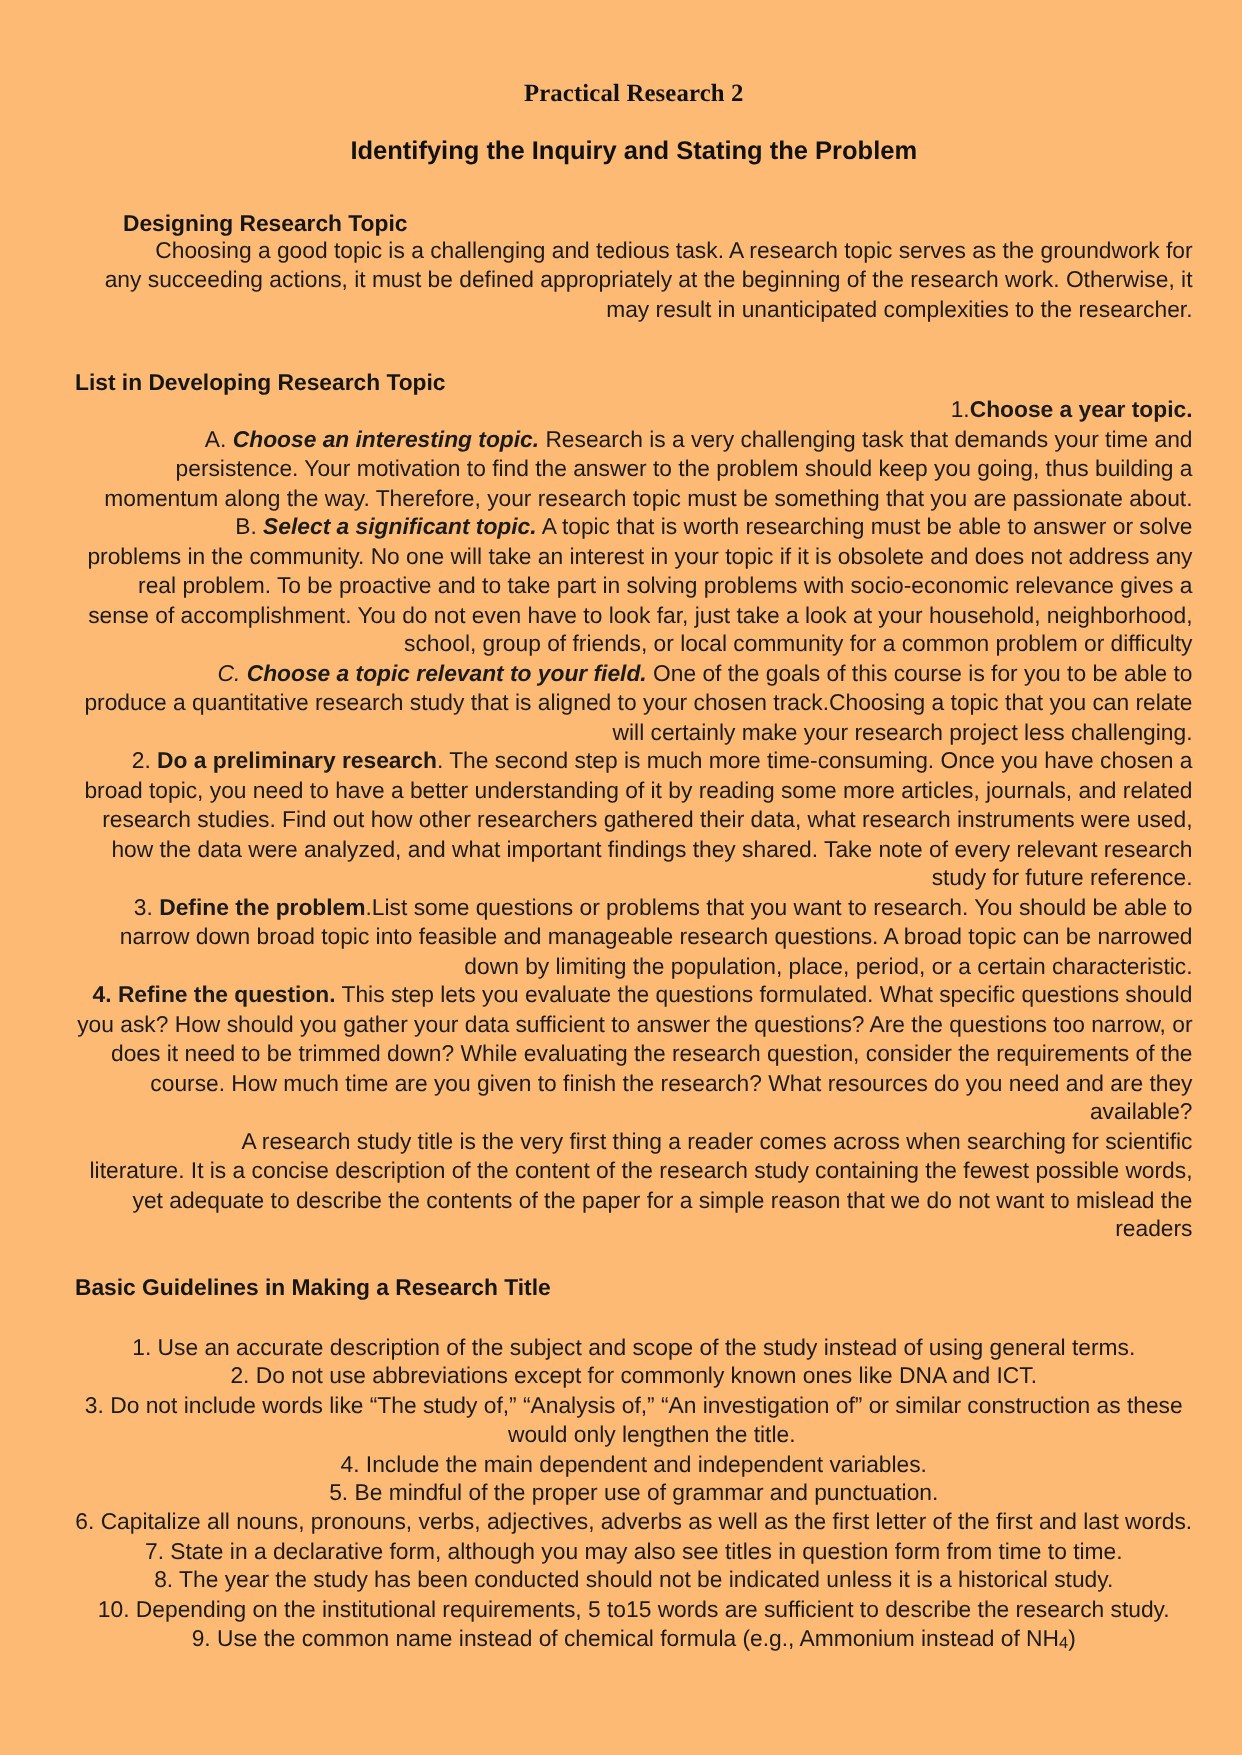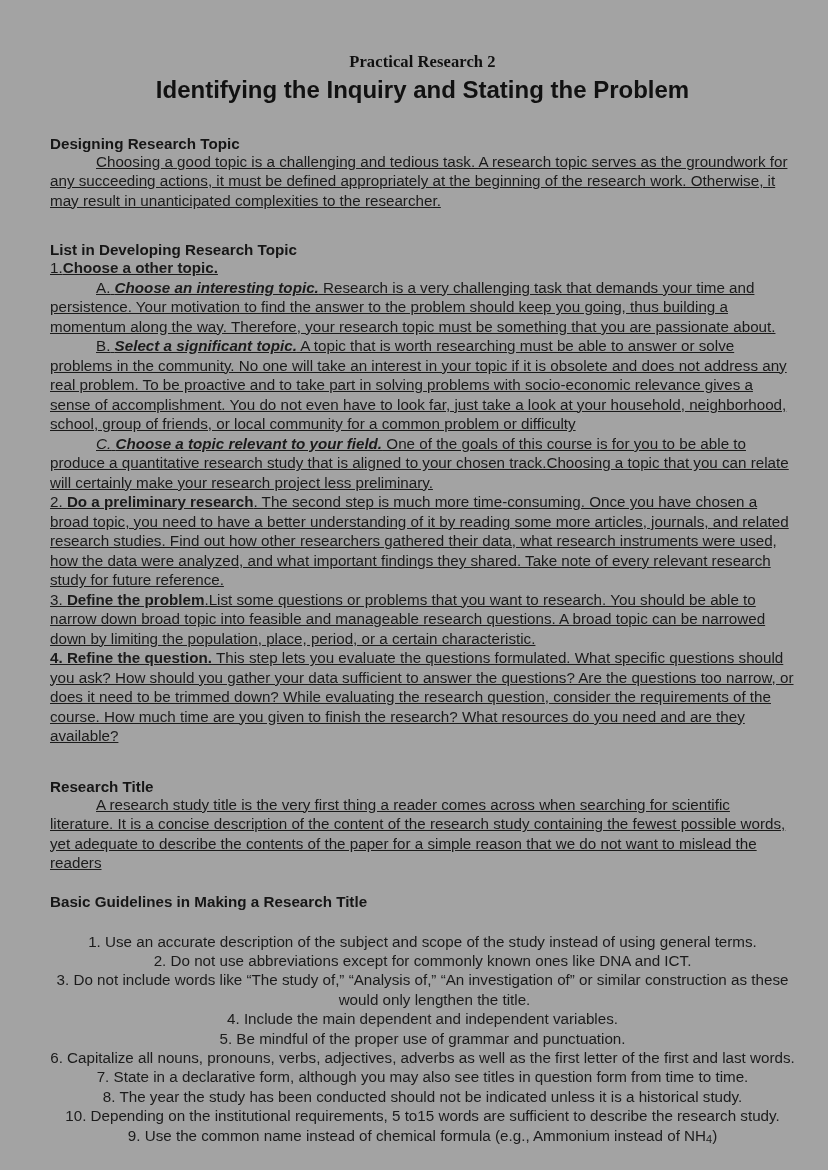--- a/index.html
+++ b/index.html
@@ -11,62 +11,61 @@
     width: 828px;
     height: 1170px;
     font-family: "Liberation Sans", sans-serif;
     color: #1a1a1a;
     overflow: hidden;
   }
   .page {
     position: relative;
     width: 828px;
     height: 1170px;
-    background: #a3a3a3;
+    background: #fdba74;
     box-sizing: border-box;
     padding: 0 33px 0 50px;
   }
   .title-block {
     padding-top: 52px;
     text-align: center;
   }
   .doc-title {
     font-family: "Liberation Serif", serif;
     font-weight: bold;
     font-size: 16.5px;
     letter-spacing: 0.1px;
     line-height: 1.25;
     color: #111;
   }
   .doc-subtitle {
     font-family: "Liberation Sans", sans-serif;
     font-weight: bold;
-    font-size: 24px;
+    font-size: 17px;
     line-height: 1.25;
-    margin-top: 2px;
+    margin-top: 17px;
     color: #111;
   }
   .section-heading {
     font-weight: bold;
     font-size: 15.2px;
     color: #161616;
     margin: 0;
   }
-  .h-designing { margin-top: 30px; }
+  .h-designing { margin-top: 30px; margin-left: 32px; }
   .h-steps { margin-top: 31px; }
   .h-research-title { margin-top: 32px; }
   .h-basic-guidelines { margin-top: 20px; }
 
   p.body-par {
     font-size: 15.2px;
     line-height: 19.5px;
     margin: 0;
     color: #1b1b1b;
-    text-align: left;
-    text-decoration: underline;
+    text-align: right;
   }
   .indent { text-indent: 46px; }
   .gap-md { margin-top: 19px; }
   .gap-lg { margin-top: 23px; }
   .tight { margin-top: 0; }
 
   b.bold { font-weight: bold; }
   i.ital { font-style: italic; }
   .bolditalic { font-weight: bold; font-style: italic; }
 
@@ -101,35 +100,34 @@
     <div class="doc-title">Practical Research 2</div>
     <div class="doc-subtitle">Identifying the Inquiry and Stating the Problem</div>
   </div>
 
   <h2 class="section-heading h-designing">Designing Research Topic</h2>
 
   <p class="body-par indent gap-md">Choosing a good topic is a challenging and tedious task. A research topic serves as the groundwork for any succeeding actions, it must be  defined appropriately at the beginning of the research work. Otherwise, it may result in unanticipated complexities to the researcher.</p>
 
   <h2 class="section-heading h-steps">List in Developing Research Topic</h2>
 
-  <p class="body-par tight"><span>1.</span><b class="bold">Choose a other topic.</b></p>
+  <p class="body-par tight"><span>1.</span><b class="bold">Choose a year topic.</b></p>
 
   <p class="body-par indent tight"><span>A.</span>&nbsp;<span class="bolditalic">Choose an interesting topic.</span><span> Research is a very challenging task that demands your time and persistence. Your motivation to find the answer to the problem should keep you going, thus building a momentum along the way. Therefore, your research topic must be something that you are passionate about.</span></p>
 
   <p class="body-par indent tight"><span>B.</span>&nbsp;<span class="bolditalic">Select a significant topic.</span><span> A topic that is worth researching must be able to answer or solve problems in the community. No one will take an interest in your topic if it is obsolete and does not address any real problem. To be proactive and to take part in solving problems with socio-economic relevance gives a sense of accomplishment. You do not even have to look far, just take a look at your household, neighborhood, school, group of friends, or local community for a common problem or difficulty</span></p>
 
-  <p class="body-par indent tight"><i class="ital">C.</i>&nbsp;<span class="bolditalic">Choose a topic relevant to your field.</span><span> One of the goals of this course is for you to be able to produce a quantitative research study that is aligned to your chosen track.Choosing a topic that you can relate will certainly make your research project less preliminary.</span></p>
+  <p class="body-par indent tight"><i class="ital">C.</i>&nbsp;<span class="bolditalic">Choose a topic relevant to your field.</span><span> One of the goals of this course is for you to be able to produce a quantitative research study that is aligned to your chosen track.Choosing a topic that you can relate will certainly make your research project less challenging.</span></p>
 
   <p class="body-par gap-lg"><span>2. </span><b class="bold">Do a preliminary research</b><span>. The second step is much more time-consuming. Once you have chosen a broad topic, you need to have a better understanding of it by reading some more articles, journals, and related research studies. Find out how other researchers gathered their data, what research instruments were used, how the data were analyzed, and what important findings they shared. Take note of every relevant research study for future reference.</span></p>
 
   <p class="body-par gap-lg"><span>3. </span><b class="bold">Define the problem</b><span>.List some questions or problems that you want to research. You should be able to narrow down broad topic into feasible and manageable research questions. A broad topic can be narrowed down by limiting the population, place, period, or a certain characteristic.</span></p>
 
   <p class="body-par gap-lg"><b class="bold">4. Refine the question.</b><span> This step lets you evaluate the questions formulated. What specific questions should you ask? How should you gather your data sufficient to answer the questions? Are the questions too narrow, or does it need to be trimmed down? While evaluating the research question, consider the requirements of the course. How much time are you given to finish the research? What resources do you need and are they available?</span></p>
 
-  <h2 class="section-heading h-research-title">Research Title</h2>
 
   <p class="body-par indent tight">A research study title is the very first thing a reader comes across when searching for scientific literature. It is a concise description of the content of the research study containing the fewest possible words, yet adequate to describe the contents of the paper for a simple reason that we do not want to mislead the readers</p>
 
   <h2 class="section-heading h-basic-guidelines">Basic Guidelines in Making a Research Title</h2>
 
   <ul class="list list-top">
     <li>1. Use an accurate description of the subject and scope of the study instead of using general terms.</li>
     <li>2. Do not use abbreviations except for commonly known ones like DNA and ICT.</li>
     <li>3. Do not include words like “The study of,” “Analysis of,” “An investigation of” or similar construction as     these would only lengthen the title.</li>
     <li>4. Include the main dependent and independent variables.</li>

